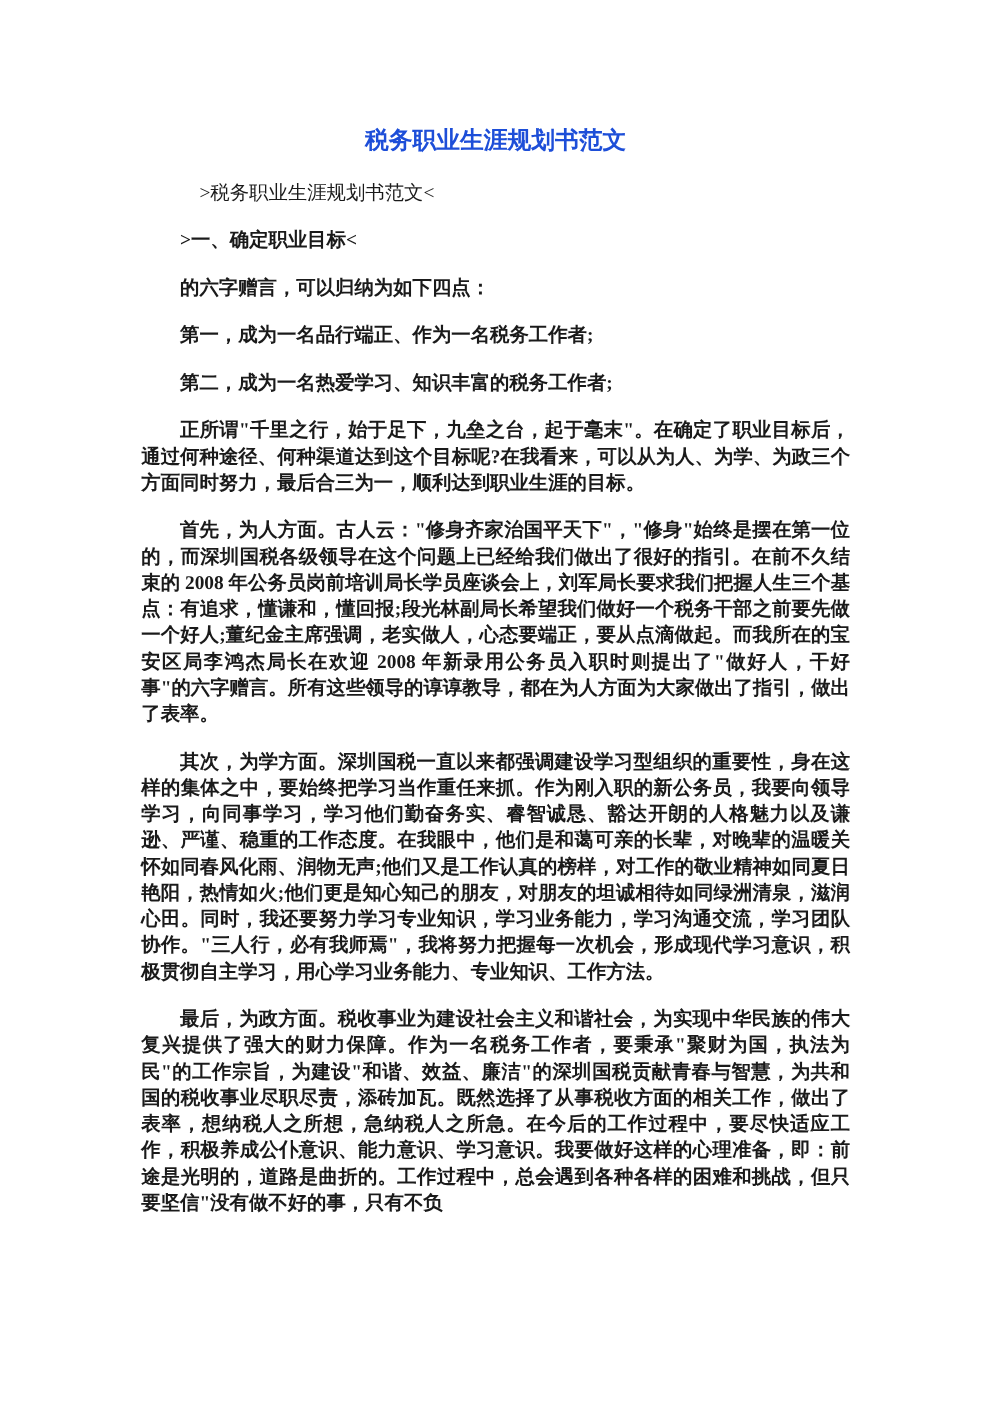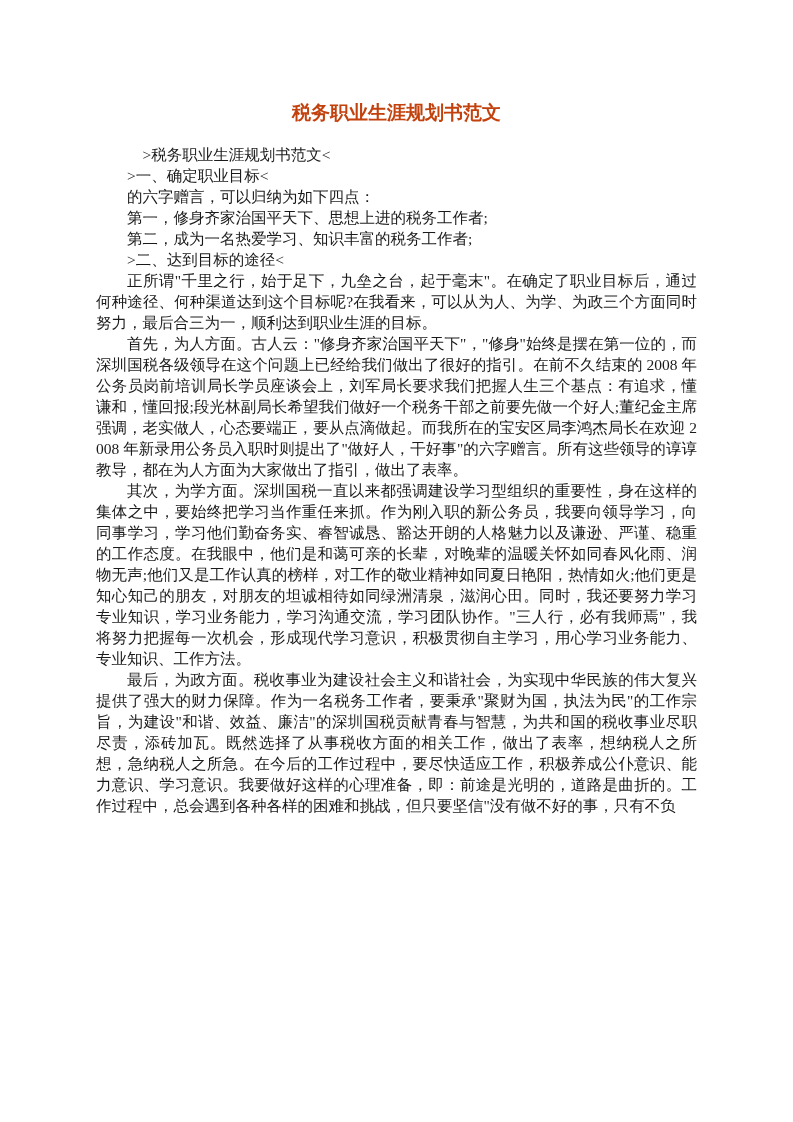--- a/index.html
+++ b/index.html
@@ -19,51 +19,50 @@
     font-size: 15.5px;
     line-height: 21px;
     color: #1a1a1a;
   }
   .doc-title {
     margin: 0 0 19px 0;
     font-size: 19px;
     line-height: 25px;
     font-weight: bold;
     text-align: center;
-    color: #c2410c;
+    color: #1d4ed8;
   }
   .page p {
-    margin: 0;
+    margin: 17px;
     text-align: justify;
     word-break: break-all;
   }
-  .indent2 { text-indent: 2em; }
+  .indent2 { text-indent: 2em; font-weight: bold; }
   .indent3 { text-indent: 3em; }
   .gap { margin-top: 21px; }
 </style>
 </head>
 <body>
 
 <div class="page">
   <h1 class="doc-title">税务职业生涯规划书范文</h1>
 
   <p class="indent3">&gt;税务职业生涯规划书范文&lt;</p>
 
   <p class="indent2 gap">&gt;一、确定职业目标&lt;</p>
 
 
   <p class="indent2">的六字赠言，可以归纳为如下四点：</p>
 
-  <p class="indent2">第一，修身齐家治国平天下、思想上进的税务工作者;</p>
+  <p class="indent2">第一，成为一名品行端正、作为一名税务工作者;</p>
 
   <p class="indent2">第二，成为一名热爱学习、知识丰富的税务工作者;</p>
 
 
 
-  <p class="indent2">&gt;二、达到目标的途径&lt;</p>
 
   <p class="indent2 gap">正所谓"千里之行，始于足下，九垒之台，起于毫末"。在确定了职业目标后，通过何种途径、何种渠道达到这个目标呢?在我看来，可以从为人、为学、为政三个方面同时努力，最后合三为一，顺利达到职业生涯的目标。</p>
 
   <p class="indent2">首先，为人方面。古人云："修身齐家治国平天下"，"修身"始终是摆在第一位的，而深圳国税各级领导在这个问题上已经给我们做出了很好的指引。在前不久结束的 2008 年公务员岗前培训局长学员座谈会上，刘军局长要求我们把握人生三个基点：有追求，懂谦和，懂回报;段光林副局长希望我们做好一个税务干部之前要先做一个好人;董纪金主席强调，老实做人，心态要端正，要从点滴做起。而我所在的宝安区局李鸿杰局长在欢迎 2008 年新录用公务员入职时则提出了"做好人，干好事"的六字赠言。所有这些领导的谆谆教导，都在为人方面为大家做出了指引，做出了表率。</p>
 
   <p class="indent2">其次，为学方面。深圳国税一直以来都强调建设学习型组织的重要性，身在这样的集体之中，要始终把学习当作重任来抓。作为刚入职的新公务员，我要向领导学习，向同事学习，学习他们勤奋务实、睿智诚恳、豁达开朗的人格魅力以及谦逊、严谨、稳重的工作态度。在我眼中，他们是和蔼可亲的长辈，对晚辈的温暖关怀如同春风化雨、润物无声;他们又是工作认真的榜样，对工作的敬业精神如同夏日艳阳，热情如火;他们更是知心知己的朋友，对朋友的坦诚相待如同绿洲清泉，滋润心田。同时，我还要努力学习专业知识，学习业务能力，学习沟通交流，学习团队协作。"三人行，必有我师焉"，我将努力把握每一次机会，形成现代学习意识，积极贯彻自主学习，用心学习业务能力、专业知识、工作方法。</p>
 
   <p class="indent2">最后，为政方面。税收事业为建设社会主义和谐社会，为实现中华民族的伟大复兴提供了强大的财力保障。作为一名税务工作者，要秉承"聚财为国，执法为民"的工作宗旨，为建设"和谐、效益、廉洁"的深圳国税贡献青春与智慧，为共和国的税收事业尽职尽责，添砖加瓦。既然选择了从事税收方面的相关工作，做出了表率，想纳税人之所想，急纳税人之所急。在今后的工作过程中，要尽快适应工作，积极养成公仆意识、能力意识、学习意识。我要做好这样的心理准备，即：前途是光明的，道路是曲折的。工作过程中，总会遇到各种各样的困难和挑战，但只要坚信"没有做不好的事，只有不负</p>
 </div>
 

